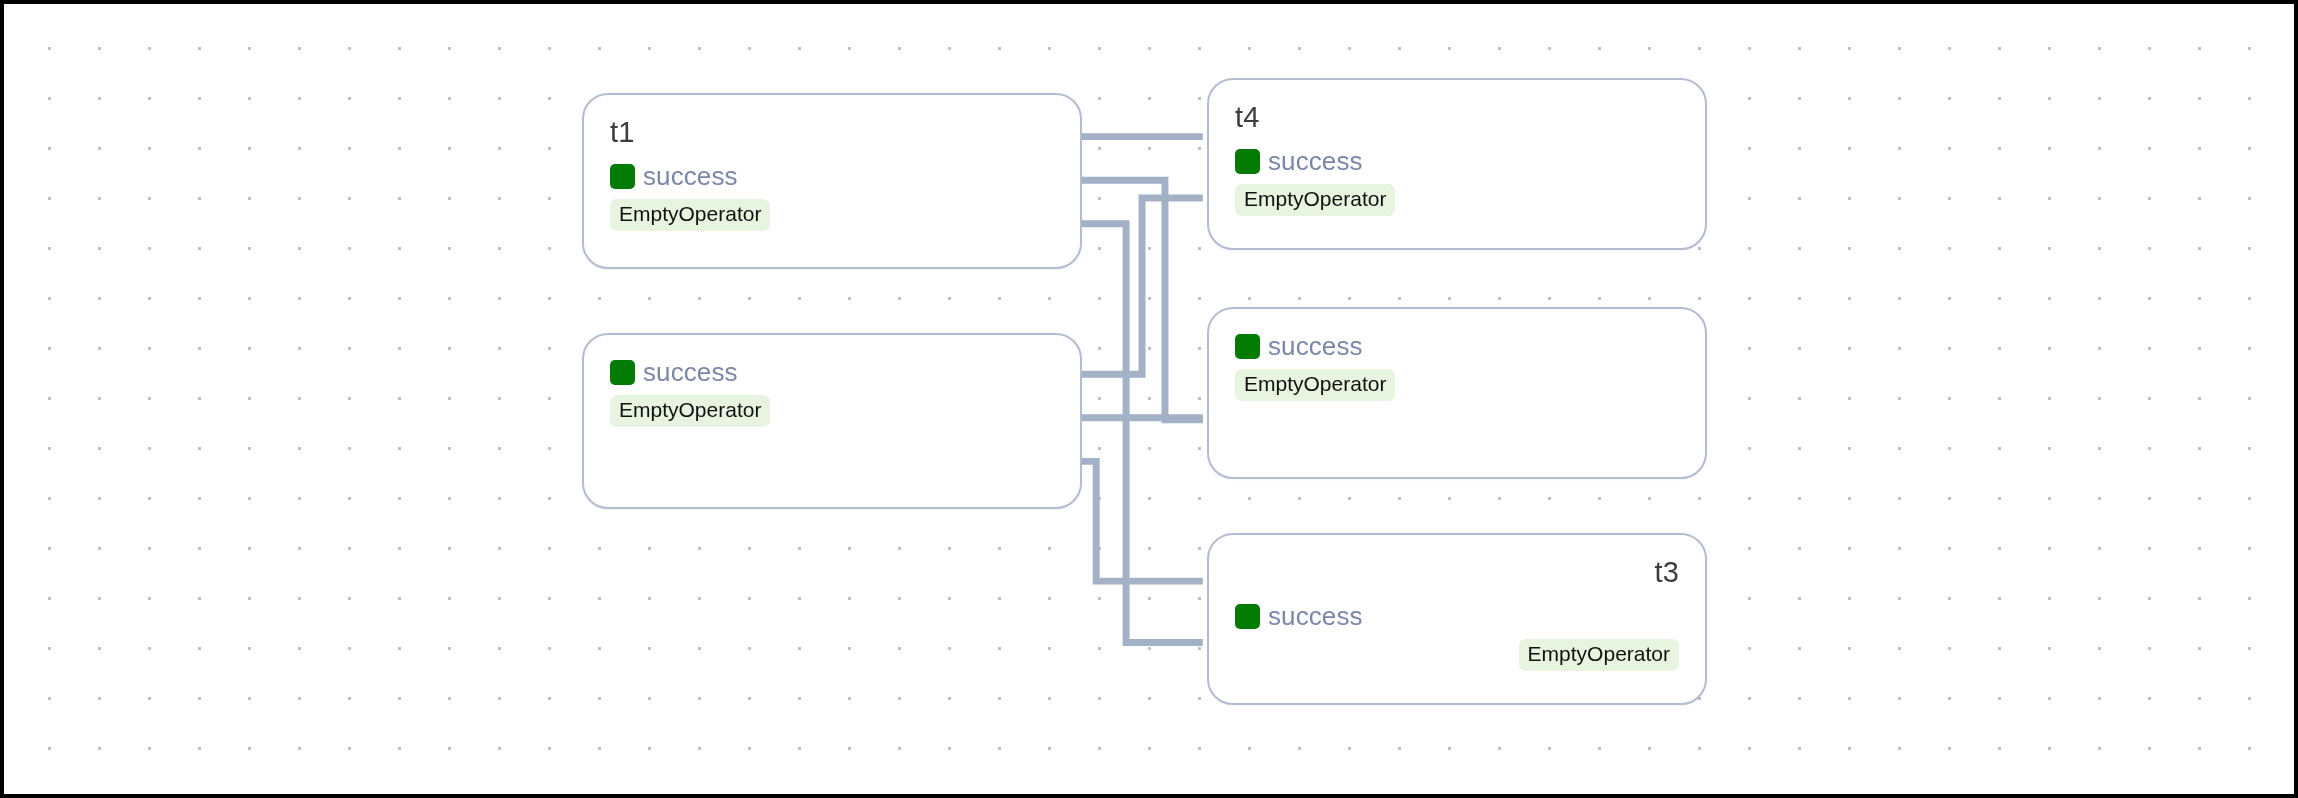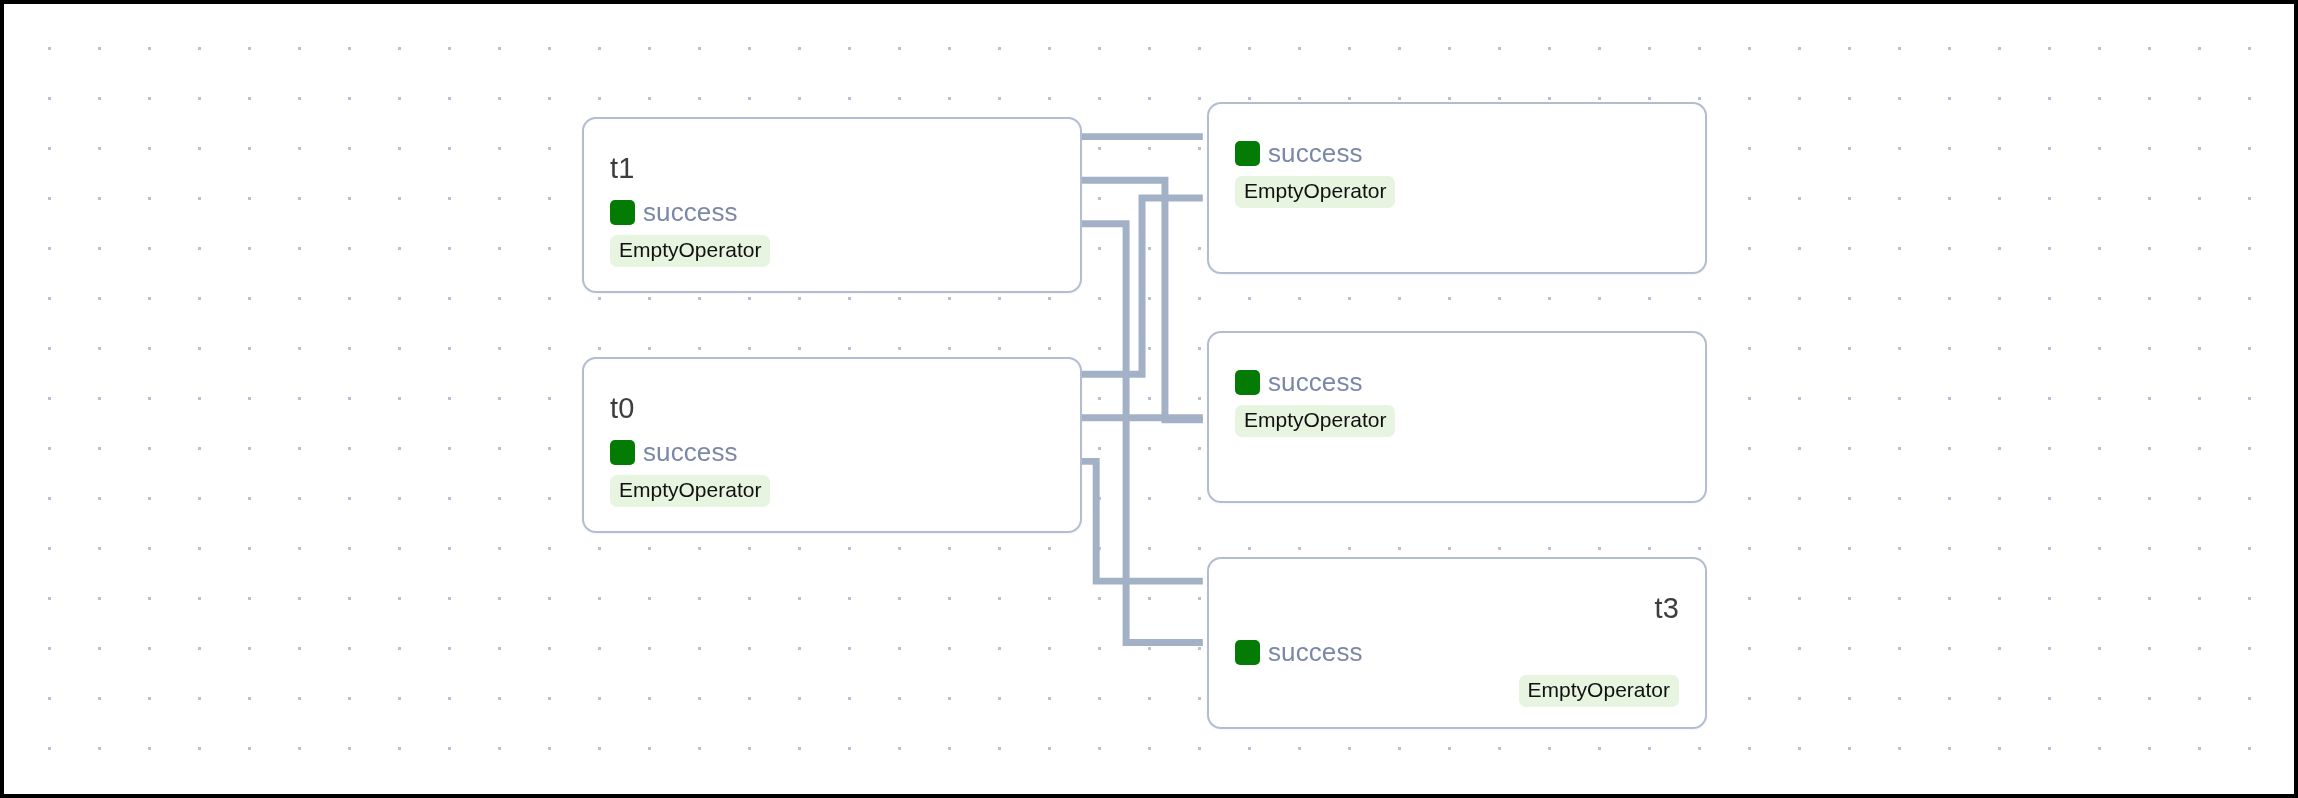--- a/index.html
+++ b/index.html
@@ -43,26 +43,25 @@
     stroke-linecap: butt;
     stroke-linejoin: miter;
   }
 
   
   .task-node {
     position: absolute;
     box-sizing: border-box;
     background: #ffffff;
     border: 2.5px solid #b3bdd0;
-    border-radius: 14px;
-    padding: 34px 26px 20px 26px;
+    border-radius: 26px;
+    padding: 22px 26px 20px 26px;
     box-shadow: 0 1px 2px rgba(40,60,90,0.05);
     cursor: pointer;
     z-index: 5;
-    margin-top: 24px;
   }
   .task-id {
     font-size: 29px;
     line-height: 1.05;
     color: #3d3d3d;
     letter-spacing: 0.1px;
     margin-bottom: 14px;
     white-space: nowrap;
   }
   .task-state-row {
@@ -113,28 +112,28 @@
   <div id="node-layer">
       <div class="task-node" style="left: 578px; top: 89px; width: 500px; height: 176px; border-color: rgb(179, 189, 208); background: rgb(255, 255, 255);">
         <div class="task-id" style="color: rgb(61, 61, 61);">t1</div>
         <div class="task-state-row">
           <span class="state-swatch" style="background: rgb(3, 123, 4);"></span>
           <span class="state-label" style="color: rgb(123, 135, 168);">success</span>
         </div>
         <div><span class="operator-chip" style="background: rgb(230, 244, 224); color: rgb(17, 17, 17);">EmptyOperator</span></div>
       </div>
       <div class="task-node" style="left: 578px; top: 329px; width: 500px; height: 176px; border-color: rgb(179, 189, 208); background: rgb(255, 255, 255);">
-        <div class="task-id" style="color: rgb(61, 61, 61);">t0</div>
         <div class="task-state-row">
           <span class="state-swatch" style="background: rgb(3, 123, 4);"></span>
           <span class="state-label" style="color: rgb(123, 135, 168);">success</span>
         </div>
         <div><span class="operator-chip" style="background: rgb(230, 244, 224); color: rgb(17, 17, 17);">EmptyOperator</span></div>
       </div>
       <div class="task-node" style="left: 1203px; top: 74px; width: 500px; height: 172px; border-color: rgb(179, 189, 208); background: rgb(255, 255, 255);">
+        <div class="task-id" style="color: rgb(61, 61, 61);">t4</div>
         <div class="task-state-row">
           <span class="state-swatch" style="background: rgb(3, 123, 4);"></span>
           <span class="state-label" style="color: rgb(123, 135, 168);">success</span>
         </div>
         <div><span class="operator-chip" style="background: rgb(230, 244, 224); color: rgb(17, 17, 17);">EmptyOperator</span></div>
       </div>
       <div class="task-node" style="left: 1203px; top: 303px; width: 500px; height: 172px; border-color: rgb(179, 189, 208); background: rgb(255, 255, 255);">
         <div class="task-state-row">
           <span class="state-swatch" style="background: rgb(3, 123, 4);"></span>
           <span class="state-label" style="color: rgb(123, 135, 168);">success</span>

